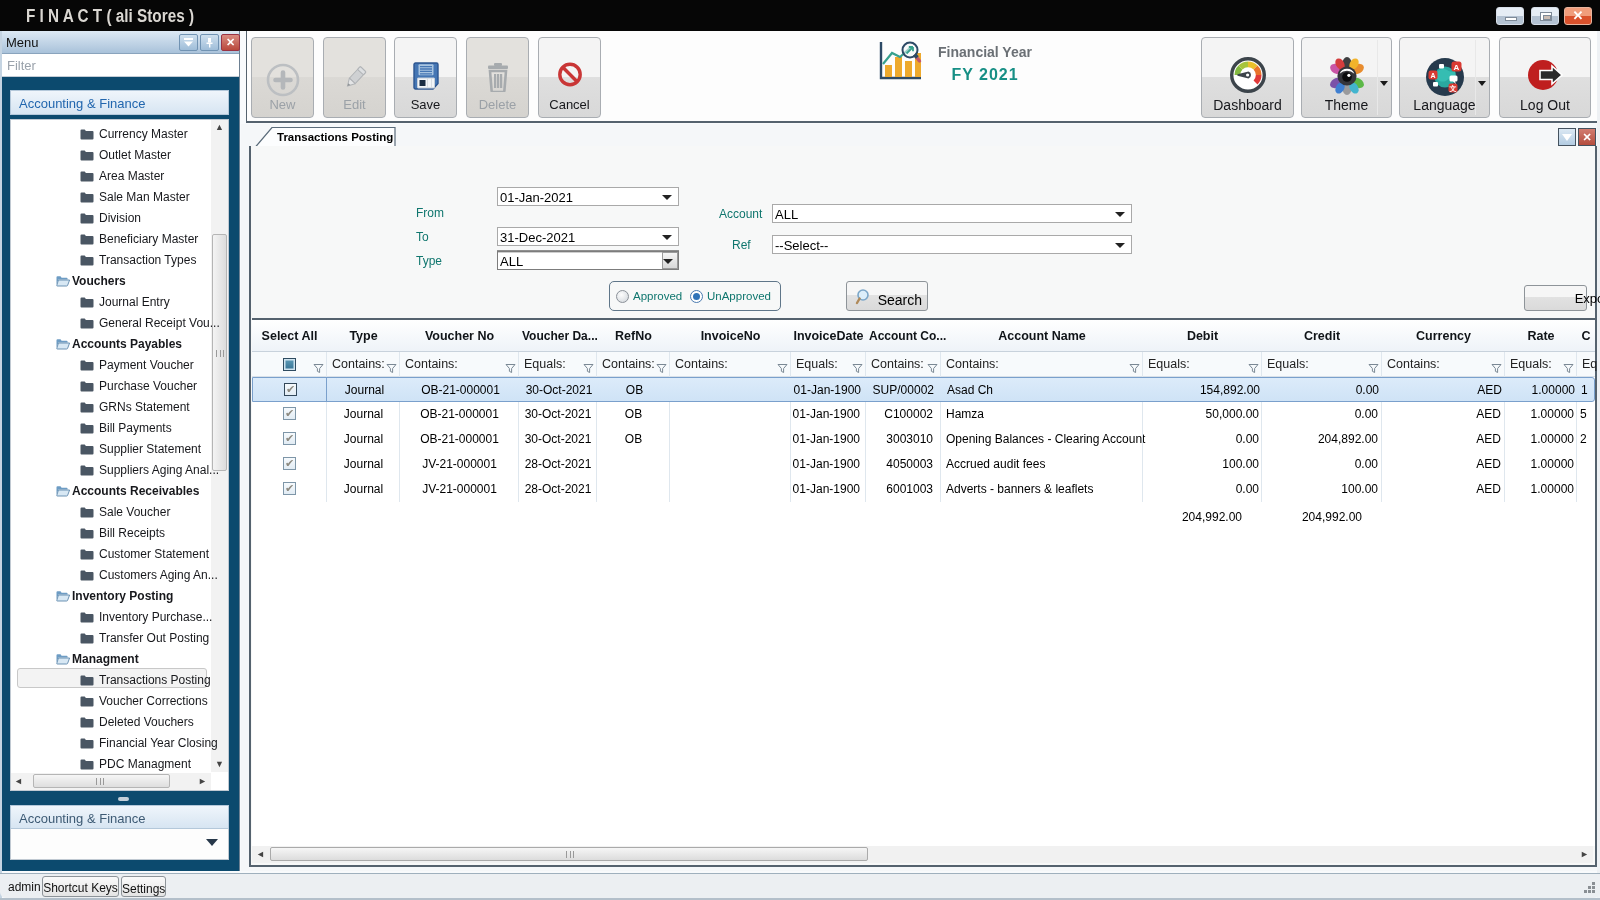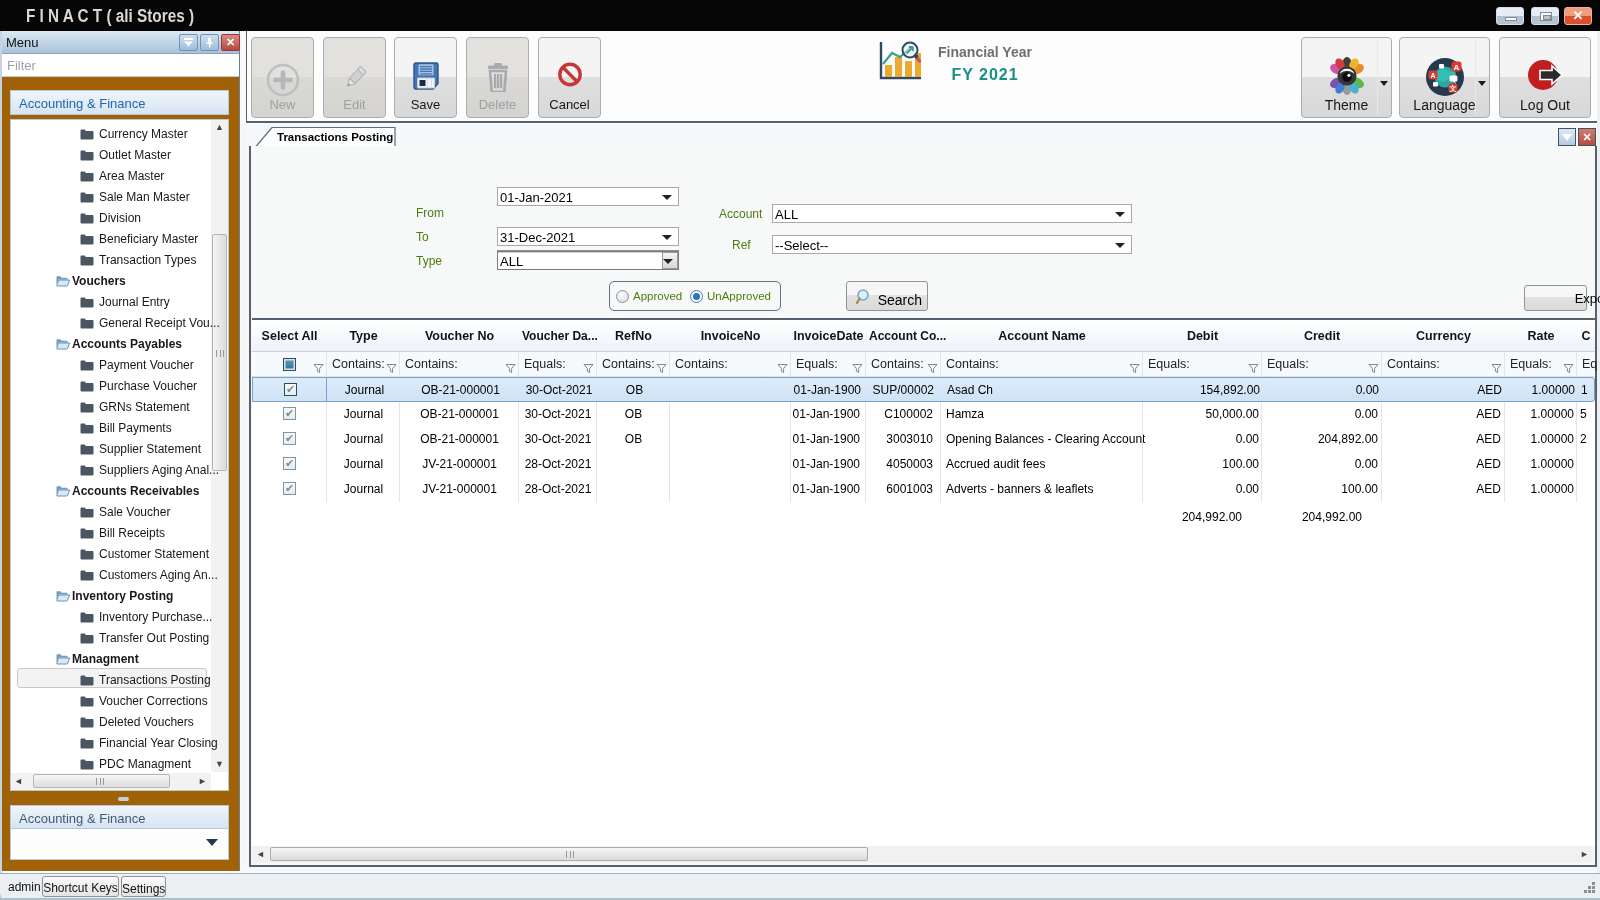--- a/index.html
+++ b/index.html
@@ -19,21 +19,21 @@
 #btnmax .glyph:after { content:""; position:absolute; left:2px; top:2px; width:6px; height:3px; background:#cabdb4; border:1px solid #7e8a98; }
 #btncls .glyph { color:#fff; font-size:13px; font-weight:bold; line-height:16px; }
 
 
 #framebg { left:0; top:31px; width:1600px; height:869px; background:#f8fafc; }
 #frameL { left:0; top:31px; width:2px; height:867px; background:#c5d4e2; }
 #frameR { left:1597px; top:31px; width:3px; height:867px; background:#eef1f4; }
 #frameB { left:0; top:898px; width:1600px; height:2px; background:#b3bfca; }
 
 
-#menupanel { left:2px; top:31px; width:238px; height:840px; background:#a16207; border-right:1px solid #6d8092; }
+#menupanel { left:2px; top:31px; width:238px; height:840px; background:#0c4a6e; border-right:1px solid #6d8092; }
 #menuhead { left:0; top:0; width:237px; height:23px; background:linear-gradient(#dde9f4, #a9c2da); border-bottom:1px solid #8aa4bd; }
 #menuhead .t { position:absolute; left:4px; top:4px; font-size:13px; color:#111; }
 .mhbtn { top:3px; width:19px; height:17px; border:1px solid #7193b3; border-radius:2px; background:linear-gradient(#cfe0ef,#9fbdd8); }
 .mhbtn svg { position:absolute; left:2px; top:2px; }
 #mhb1 { left:177px; } #mhb2 { left:198px; }
 #mhb3 { left:219px; background:linear-gradient(#d98c82,#b9483c); border-color:#934; }
 #mhb3 .x { position:absolute; width:100%; text-align:center; color:#fff; font-size:11px; font-weight:bold; line-height:15px; }
 #filterbox { left:0; top:23px; width:237px; height:23px; background:#fff; border-bottom:1px solid #c4cdd6; }
 #filterbox .t { position:absolute; left:5px; top:4px; color:#9aa2ab; font-size:13px; }
 #afhead { left:8px; top:59px; width:219px; height:25px; background:linear-gradient(#eff5fb,#d7e5f2); border:1px solid #b4c8da; }
@@ -85,21 +85,21 @@
 #tab .t { position:absolute; left:22px; top:4px; font-size:11.5px; font-weight:bold; color:#000; white-space:nowrap; }
 #tabline { left:8px; top:22px; width:1348px; height:1px; background:#5a6b7a; }
 .tcbtn { top:4px; width:18px; height:18px; border:1px solid #44525f; }
 #tcb1 { left:1317px; background:linear-gradient(#dbe8f3,#b3cce2); }
 #tcb1 .g { position:absolute; left:3px; top:5px; width:0; height:0; border-left:5px solid transparent; border-right:5px solid transparent; border-top:7px solid #fff; }
 #tcb2 { left:1337px; background:linear-gradient(#d27c70,#b44d3e); }
 #tcb2 .g { position:absolute; width:100%; text-align:center; color:#fff; font-weight:bold; font-size:11px; line-height:16px; }
 #page { left:8px; top:22px; width:1348px; height:721px; background:#f7f8f8; border:2px solid #55626e; border-top:none; }
 
 
-.flabel { position:absolute; font-size:12px; color:#4d7c0f; }
+.flabel { position:absolute; font-size:12px; color:#0f766e; }
 .combo { position:absolute; height:19px; background:#fff; border:1px solid #a9a9a9; font-size:13px; color:#000; }
 .combo .v { position:absolute; left:2px; top:2px; }
 .combo .a { position:absolute; right:6px; top:7px; width:0; height:0; border-left:5px solid transparent; border-right:5px solid transparent; border-top:5px solid #222; }
 #typecombo { border:1px solid #7c7c7c; box-shadow:0 -1px 0 #8f8f8f, inset 0 1px 0 #cfcfcf; height:19px; }
 #typecombo .btn { position:absolute; right:0px; top:0px; width:16px; height:17px; background:linear-gradient(#f5f5f5,#d8d8d8); border:1px solid #9a9a9a; }
 #typecombo .a { right:5px; }
 #radiogrp { left:358px; top:135px; width:172px; height:30px; border:1px solid #5f7689; border-radius:5px; }
 .radio { position:absolute; width:13px; height:13px; border-radius:50%; }
 #searchbtn { left:595px; top:135px; width:82px; height:30px; border:1px solid #8e9499; border-radius:3px; background:linear-gradient(#f6f6f6 45%, #e2e2e2 45%, #dadada); }
 #searchbtn .t { position:absolute; right:5px; bottom:2px; font-size:14px; color:#000; }
@@ -455,20 +455,34 @@
       <rect x="28" y="21" width="7" height="16" fill="#eda92d"></rect>
       <rect x="38" y="13" width="6" height="24" fill="#eda92d"></rect>
       <path d="M6 24 15 13l8 4 10-9" stroke="#37a18e" stroke-width="2.2" fill="none"></path>
       <circle cx="33" cy="10" r="7.5" fill="#f5f8fa" fill-opacity="0.55" stroke="#2d4a66" stroke-width="2"></circle>
       <path d="M29.5 13.5 36 7m0 0h-4.2M36 7v4.2" stroke="#37a18e" stroke-width="1.8" fill="none"></path>
       <path d="M38.5 16 42.5 21" stroke="#c4566a" stroke-width="3.4" stroke-linecap="round"></path>
       <path d="M37.5 14.5 l2.8 3" stroke="#2d4a66" stroke-width="4" stroke-linecap="butt"></path>
     </svg>
     <div class="abs" id="fytext1">Financial Year</div>
     <div class="abs" id="fytext2">FY 2021</div>
+    <div class="bigbtn" style="left:954px;width:93px;">
+      <svg width="38" height="38" viewBox="0 0 38 38">
+        <circle cx="19" cy="19" r="16.3" fill="#fff" stroke="#3c444b" stroke-width="3.4"></circle>
+        <path d="M19 19 L5.5 19 A13.5 13.5 0 0 1 9.5 9.5 Z" fill="#83b940"></path>
+        <path d="M19 19 L9.5 9.5 A13.5 13.5 0 0 1 19 5.5 Z" fill="#a6c43b"></path>
+        <path d="M19 19 L19 5.5 A13.5 13.5 0 0 1 28.5 9.5 Z" fill="#e9c02b"></path>
+        <path d="M19 19 L28.5 9.5 A13.5 13.5 0 0 1 32.5 19 Z" fill="#e9732b"></path>
+        <path d="M19 19 L32.5 19 A13.5 13.5 0 0 1 28.5 28.5 Z" fill="#e03a3a"></path>
+        <circle cx="19" cy="19" r="7.8" fill="#fff"></circle>
+        <path d="M19.5 15.5 8.5 18.2a1.8 1.8 0 0 0 0 1.6 L19.5 22.5 a3.7 3.7 0 0 0 0-7z" fill="#3c444b"></path>
+        <circle cx="18.6" cy="19" r="1.6" fill="#fff"></circle>
+      </svg>
+      <div class="lbl">Dashboard</div>
+      </div>
     <div class="bigbtn" style="left:1054px;width:91px;">
       <svg width="40" height="40" viewBox="0 0 40 40">
         <g>
           <ellipse cx="20" cy="7.5" rx="4.6" ry="6.5" fill="#3e3e40"></ellipse>
           <ellipse cx="20" cy="32.5" rx="4.6" ry="6.5" transform="rotate(180 20 32.5)" fill="#9a9a9c"></ellipse>
           <ellipse cx="9.2" cy="13" rx="4.6" ry="6.5" transform="rotate(-60 9.2 13)" fill="#c955a5"></ellipse>
           <ellipse cx="30.8" cy="13" rx="4.6" ry="6.5" transform="rotate(60 30.8 13)" fill="#e88c2e"></ellipse>
           <ellipse cx="9.2" cy="27" rx="4.6" ry="6.5" transform="rotate(-120 9.2 27)" fill="#7b52a8"></ellipse>
           <ellipse cx="30.8" cy="27" rx="4.6" ry="6.5" transform="rotate(120 30.8 27)" fill="#5cb847"></ellipse>
           <ellipse cx="13" cy="8" rx="4.2" ry="6" transform="rotate(-30 13 8)" fill="#d43d3d"></ellipse>

